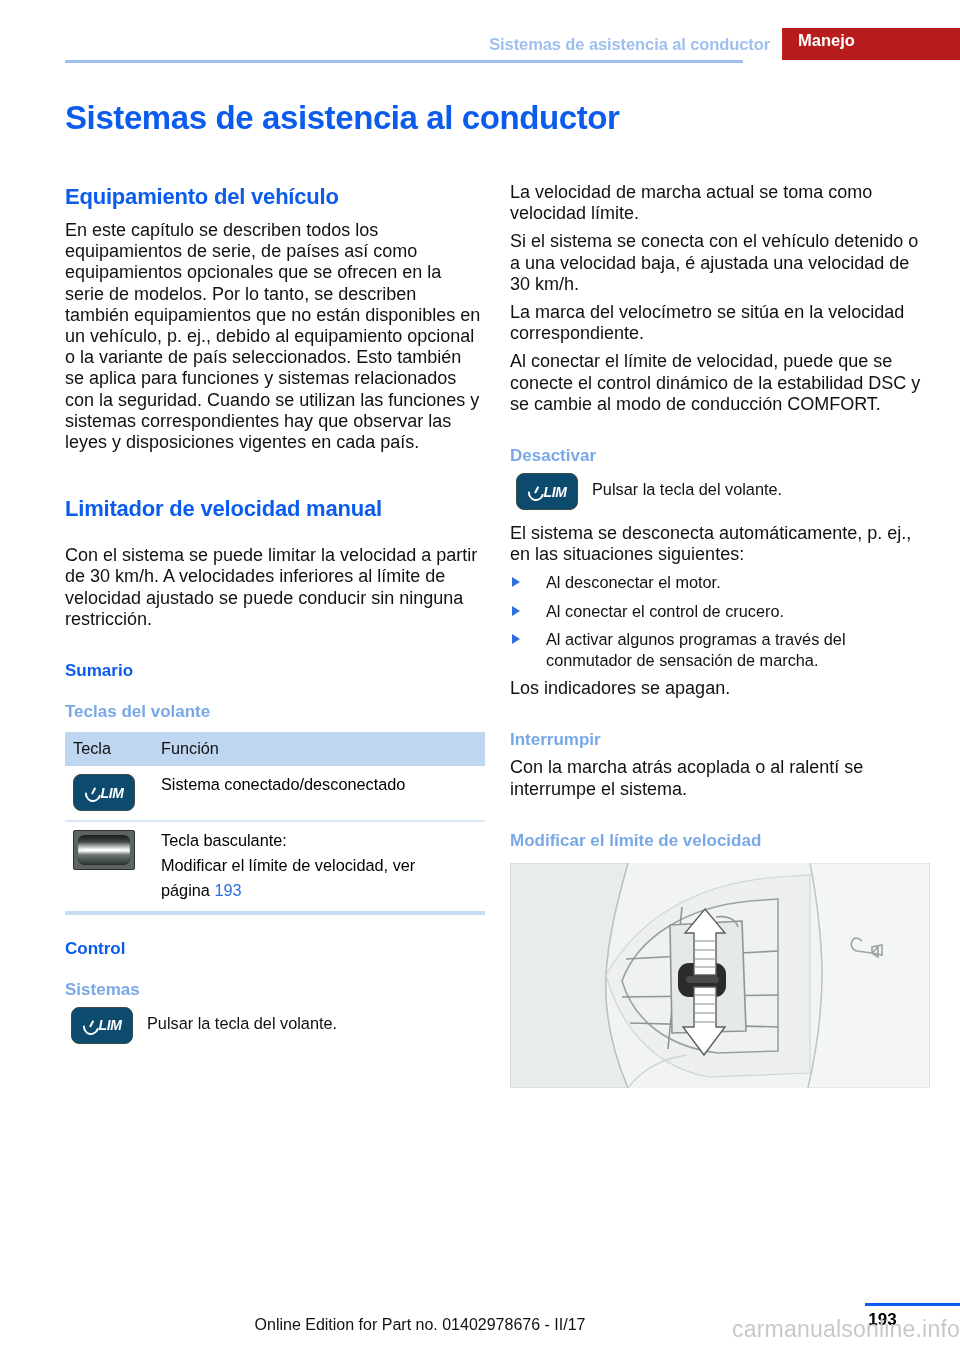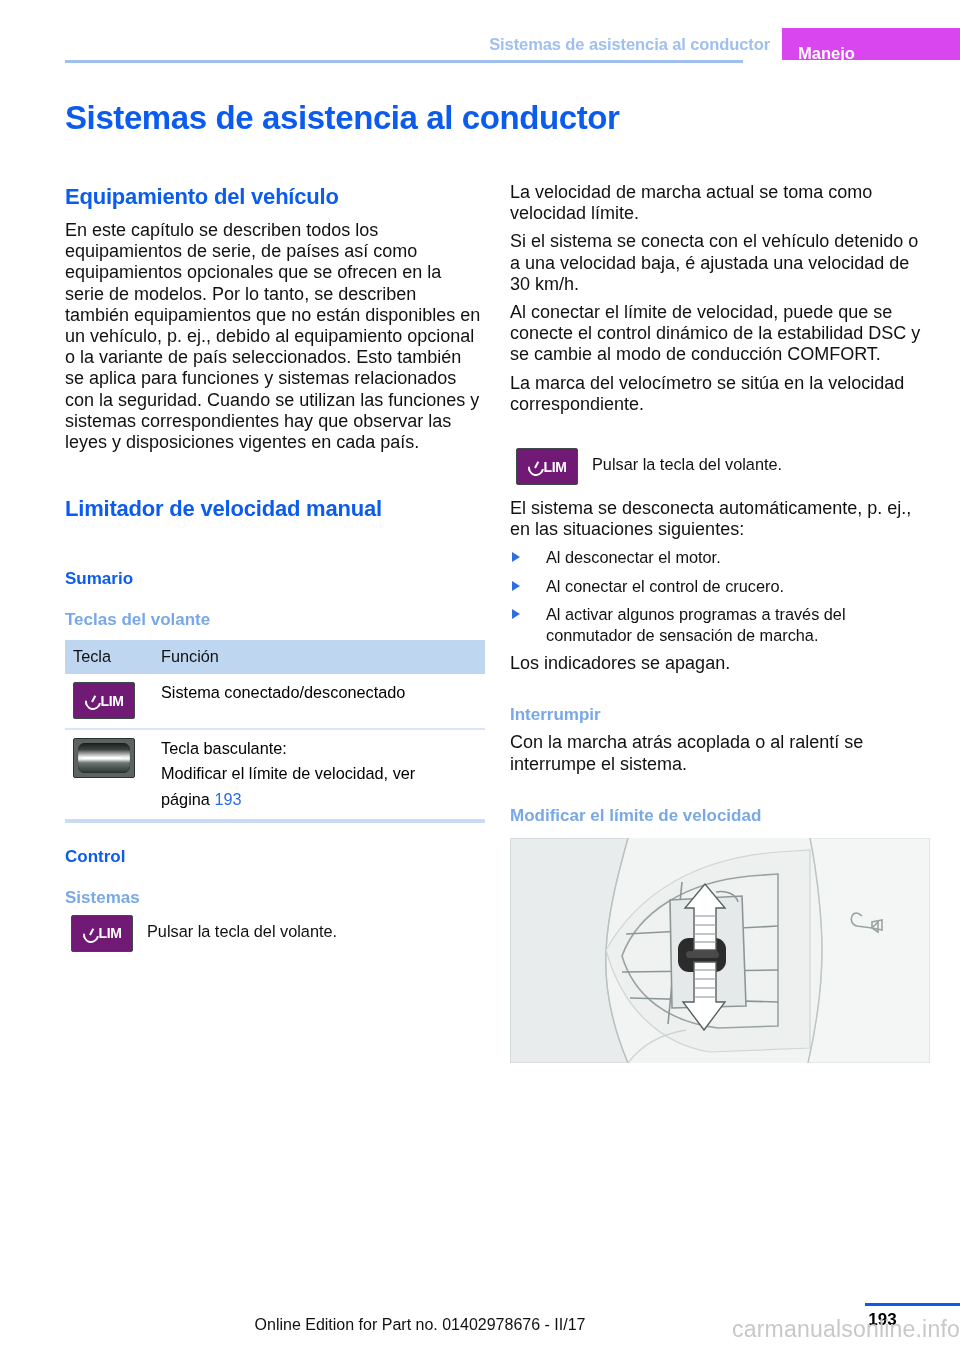--- a/index.html
+++ b/index.html
@@ -33,26 +33,26 @@
   .runhead-chapter {
     font-size: 16.5px;
     font-weight: bold;
     color: #9fc0ef;
     letter-spacing: -0.1px;
     padding: 4px 12px 4px 0;
     white-space: nowrap;
     line-height: 24px;
   }
   .runhead-section {
-    background: #d946ef;
+    background: #b91c1c;
     color: #ffffff;
     font-size: 16.5px;
     font-weight: bold;
     line-height: 24px;
-    padding: 13px 22px 4px 16px;
+    padding: 0 22px 4px 16px;
     white-space: nowrap;
     min-width: 140px;
   }
   .runhead-rule {
     position: absolute;
     left: 65px;
     top: 60px;
     width: 678px;
     height: 3px;
     background: #9fc0ef;
@@ -165,25 +165,26 @@
   }
   table.keytable tbody td.c1 { width: 80px; padding-left: 8px;}
   table.keytable tbody td p { margin: 0 0 4px 0; }
   table.keytable tbody td p:last-child { margin-bottom: 0; }
 
   
   .lim-key {
     display: inline-block;
     width: 60px;
     height: 35px;
-    background: #701a75;
+    background: #0c4a6e;
     border: 1.5px solid #3f4a48;
-    border-radius: 2px;
+    border-radius: 8px;
     position: relative;
     vertical-align: middle;
+    font-style: italic;
   }
   .lim-key .gl {
     position: absolute;
     left: 0; top: 0; right: 0; bottom: 0;
     display: flex;
     align-items: center;
     justify-content: center;
     gap: 1px;
   }
   .lim-key .dial {
@@ -324,20 +325,21 @@
 
     <h2 class="h-blue">Equipamiento del vehículo</h2>
     <p class="body">En este capítulo se describen todos los equipamientos de serie, de países así como equipamientos opcionales que se ofrecen en la serie de modelos. Por lo tanto, se describen también equipamientos que no están disponibles en un vehículo, p. ej., debido al equipamiento opcional o la variante de país seleccionados. Esto también se aplica para funciones y sistemas relacionados con la seguridad. Cuando se utilizan las funciones y sistemas correspondientes hay que observar las leyes y disposiciones vigentes en cada país.</p>
 
     <div class="sp-lg"></div>
 
     <h2 class="h-blue">Limitador de velocidad manual</h2>
 
     <div class="sp-sm"></div>
 
+    <p class="body">Con el sistema se puede limitar la velocidad a partir de 30 km/h. A velocidades inferiores al límite de velocidad ajustado se puede conducir sin ninguna restricción.</p>
 
     <div class="sp-md"></div>
 
     <h3 class="h-blue-sm">Sumario</h3>
 
     <div class="sp-sm"></div>
 
     <h4 class="h-lightblue">Teclas del volante</h4>
 
     <table class="keytable">
@@ -399,25 +401,26 @@
       </span>
       <span class="keytext">Pulsar la tecla del volante.</span>
     </div>
 
   </div>
 
   <div class="col col-right">
 
     <p class="body">La velocidad de marcha actual se toma como velocidad límite.</p>
     <p class="body">Si el sistema se conecta con el vehículo detenido o a una velocidad baja, é ajustada una velocidad de 30 km/h.</p>
+    <p class="body">La marca del velocímetro se sitúa en la velocidad correspondiente.</p>
     <p class="body">Al conectar el límite de velocidad, puede que se conecte el control dinámico de la estabilidad DSC y se cambie al modo de conducción COMFORT.</p>
-    <p class="body">La marca del velocímetro se sitúa en la velocidad correspondiente.</p>
 
     <div class="sp-md"></div>
 
+    <h4 class="h-lightblue">Desactivar</h4>
 
     <div class="keyrow">
       <span class="lim-key">
         <span class="gl">
           <span class="dial">
             <span class="arc"></span>
               <span class="needle"></span>
           </span>
           <span class="lbl">LIM</span>
         </span>

